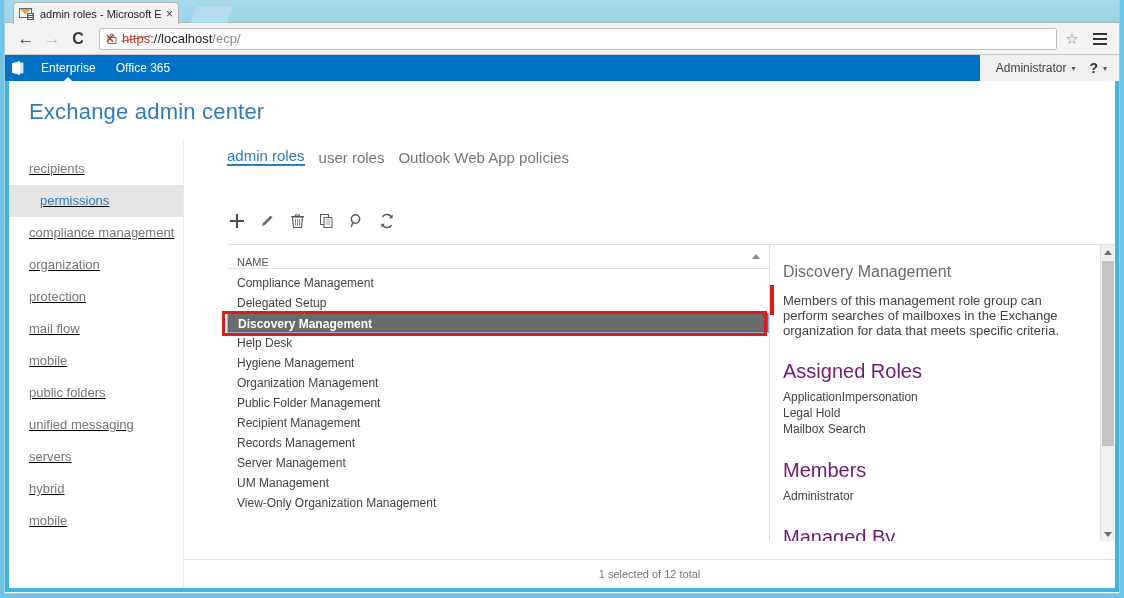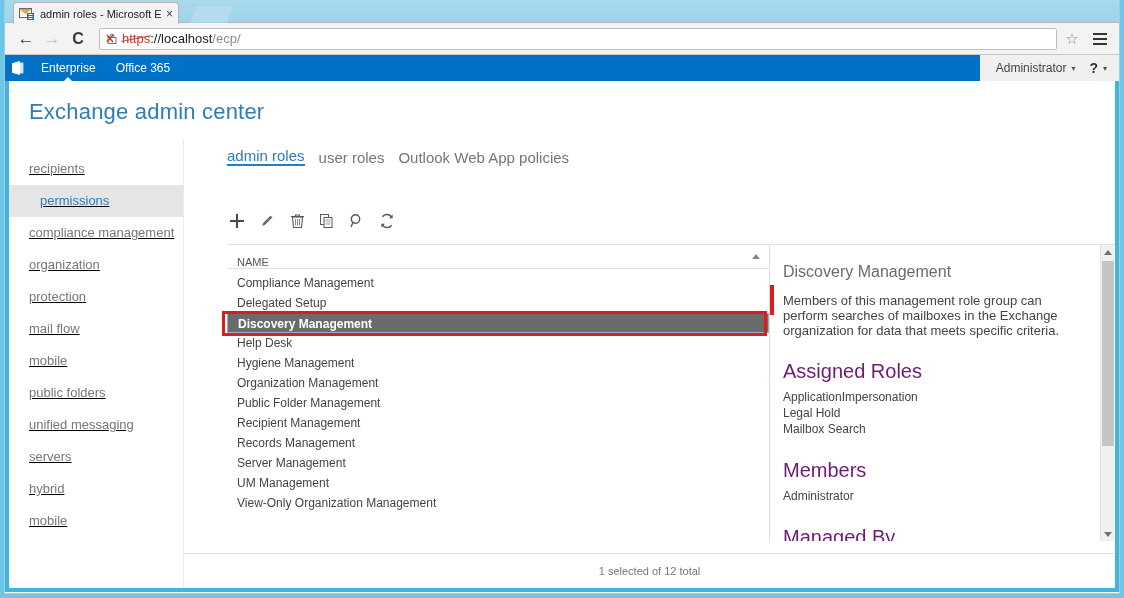--- a/index.html
+++ b/index.html
@@ -404,21 +404,21 @@
     position: absolute;
     left: 0; top: 40px;
     width: 4px; height: 30px;
     background: #e01b1b;
   }
 
   
   #statusbar {
     position: absolute;
     left: 175px; right: 0; bottom: 0;
-    height: 35px;
+    height: 29px;
     border-top: 1px solid #e0e0e0;
     display: flex; align-items: center; justify-content: center;
     font-size: 11px;
     color: #777;
   }
   #status-inner { width: 543px; text-align: center; }
 </style>
 </head>
 <body>
 

